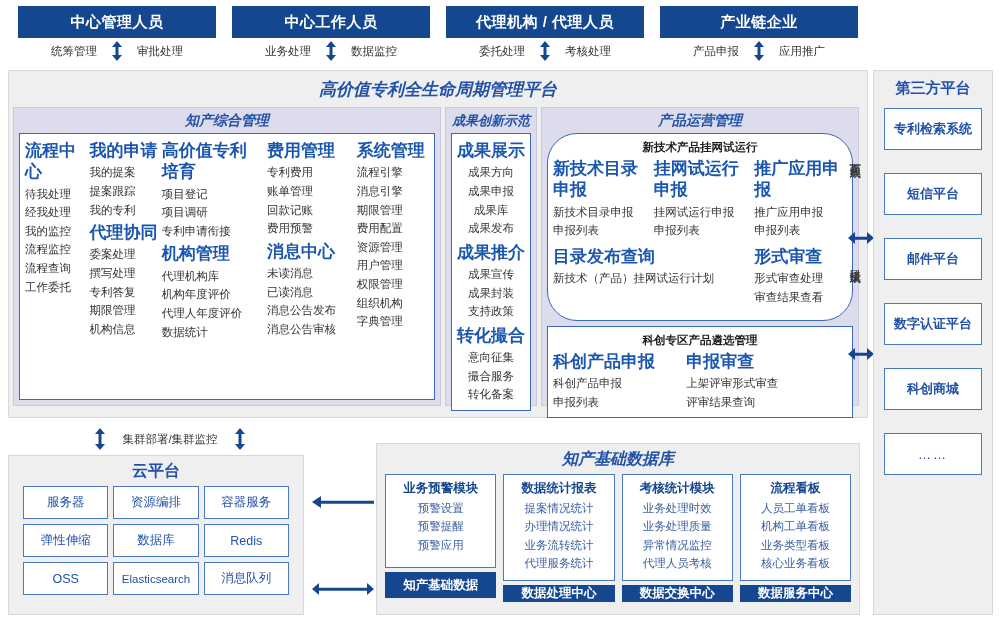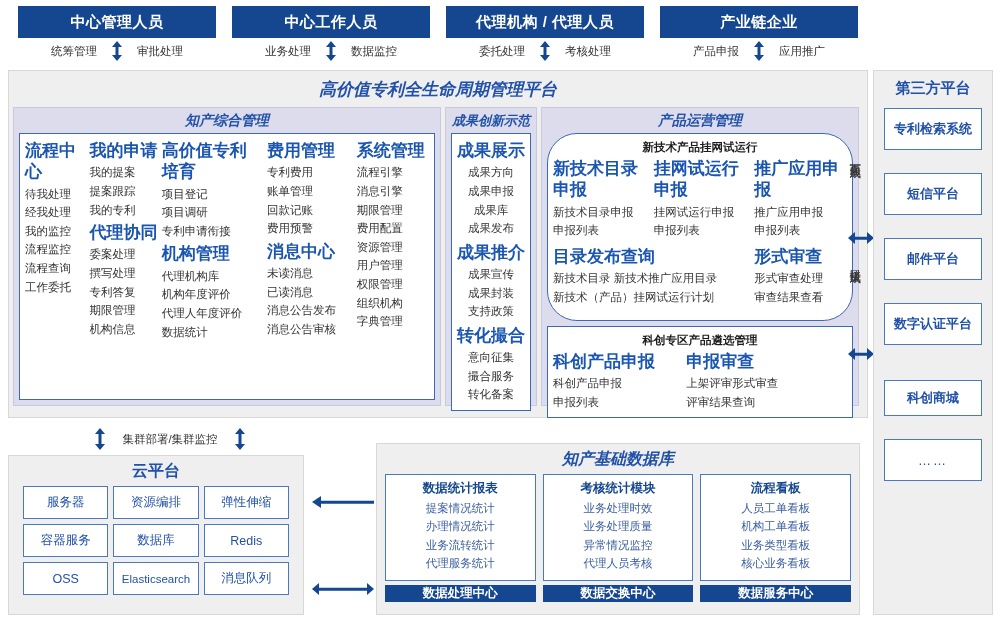--- a/index.html
+++ b/index.html
@@ -300,21 +300,20 @@
           </div>
           <div class="col" style="width:96px;">
             <div class="cat-head">推广应用申报</div>
             <div class="item">推广应用申报</div>
             <div class="item">申报列表</div>
           </div>
         </div>
         <div class="cols" style="gap:4px;margin-top:6px;">
           <div class="col" style="width:204px;">
             <div class="cat-head">目录发布查询</div>
-            <div class="item">新技术目录    新技术推广应用目录</div>
             <div class="item">新技术（产品）挂网试运行计划</div>
           </div>
           <div class="col" style="width:96px;">
             <div class="cat-head">形式审查</div>
             <div class="item">形式审查处理</div>
             <div class="item">审查结果查看</div>
           </div>
         </div>
       </div>
 
@@ -352,61 +351,70 @@
     <span class="bar"></span>
   </div>
 
 <div class="abs tp-panel" style="left:873px;top:70px;width:120px;height:545px;">
   <div class="tp-title">第三方平台</div>
   <div style="padding:6px 10px 0;display:flex;flex-direction:column;gap:23px;">
     <div class="tp-box" style="height:42px;">专利检索系统</div>
     <div class="tp-box" style="height:42px;">短信平台</div>
     <div class="tp-box" style="height:42px;">邮件平台</div>
     <div class="tp-box" style="height:42px;">数字认证平台</div>
-    <div class="tp-box" style="height:36px;margin-top:12px;">科创商城</div>
+    <div class="tp-box" style="height:42px;">科创商城</div>
     <div class="tp-box" style="height:42px;font-weight:normal;letter-spacing:2px;">……</div>
   </div>
 </div>
 
 <div class="abs" style="left:60px;top:428px;width:220px;display:flex;align-items:center;justify-content:center;gap:16px;">
   <span class="vert-arrow" style="height:22px;">
       <i style="height:12px;"></i>
     </span>
   <span class="cluster-label">集群部署/集群监控</span>
   <span class="vert-arrow" style="height:22px;">
       <i style="height:12px;"></i>
     </span>
 </div>
 
 <div class="abs cloud" style="left:8px;top:455px;width:296px;height:160px;">
   <div class="cloud-title">云平台</div>
   <div class="cloud-grid">
     <div class="cloud-cell">服务器</div>
     <div class="cloud-cell">资源编排</div>
+    <div class="cloud-cell">容器服务</div>
     <div class="cloud-cell">弹性伸缩</div>
-    <div class="cloud-cell">容器服务</div>
     <div class="cloud-cell">数据库</div>
     <div class="cloud-cell">Redis</div>
     <div class="cloud-cell">OSS</div>
     <div class="cloud-cell" style="font-size:11.5px;">Elasticsearch</div>
     <div class="cloud-cell">消息队列</div>
   </div>
 </div>
 
 <div class="abs arrow-left" style="left:312px;top:472px;width:62px;">
     <span class="bar"></span>
   </div>
 <div class="abs h-biarrow" style="left:312px;top:547px;width:62px;">
     <span class="bar"></span>
   </div>
 
 <div class="abs db" style="left:376px;top:443px;width:484px;height:172px;">
   <div class="db-title">知产基础数据库</div>
   <div class="db-grid" style="height:132px;">
 
+    <div class="db-col">
+      <div class="db-card">
+        <div class="db-card-h">业务预警模块</div>
+        <div class="db-card-i">预警设置</div>
+        <div class="db-card-i">预警提醒</div>
+        <div class="db-card-i">预警应用</div>
+      </div>
+      <div class="db-foot">知产基础数据</div>
+    </div>
 
     <div class="db-col">
       <div class="db-card">
         <div class="db-card-h">数据统计报表</div>
         <div class="db-card-i">提案情况统计</div>
         <div class="db-card-i">办理情况统计</div>
         <div class="db-card-i">业务流转统计</div>
         <div class="db-card-i">代理服务统计</div>
       </div>
       <div class="db-foot">数据处理中心</div>

